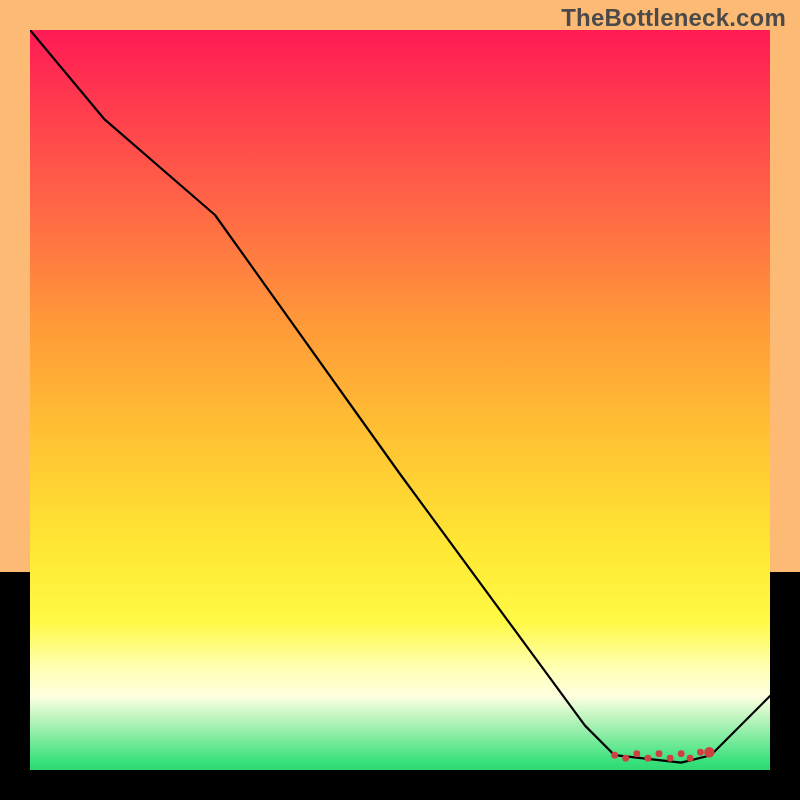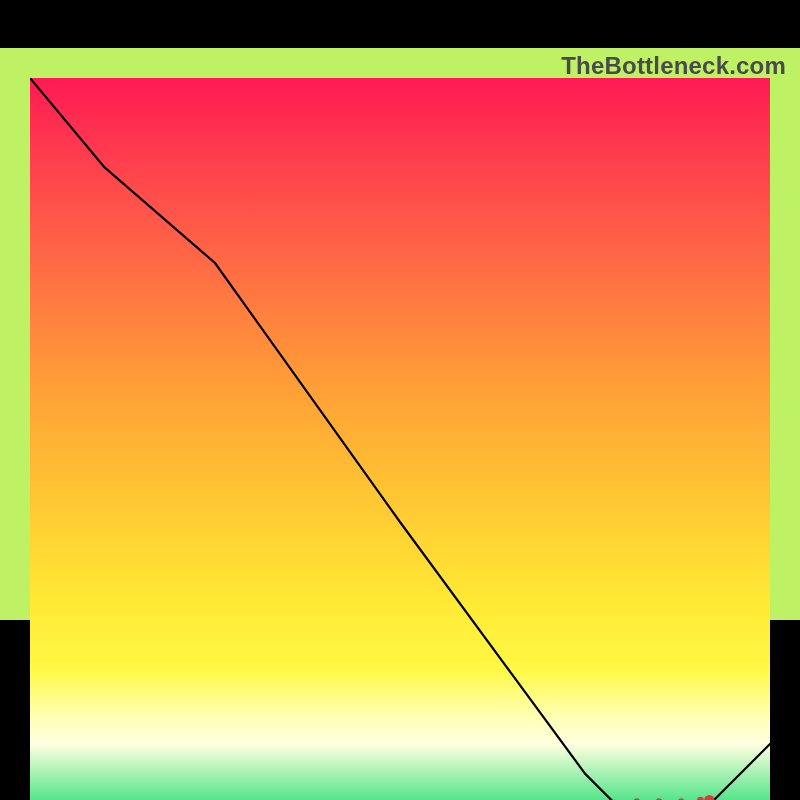--- a/index.html
+++ b/index.html
@@ -8,22 +8,21 @@
     width: 800px;
     height: 800px;
     background: #000;
     overflow: hidden;
     font-family: Arial, Helvetica, sans-serif;
   }
   .frame {
     position: relative;
     width: 800px;
     height: 572px;
-    background: #bef264;
-    margin-top: 48px;
+    background: #fdba74;
   }
   .watermark {
     position: absolute;
     top: 4px;
     right: 14px;
     font-size: 24px;
     font-weight: 600;
     color: #4a4a4a;
     letter-spacing: 0.2px;
     z-index: 5;

